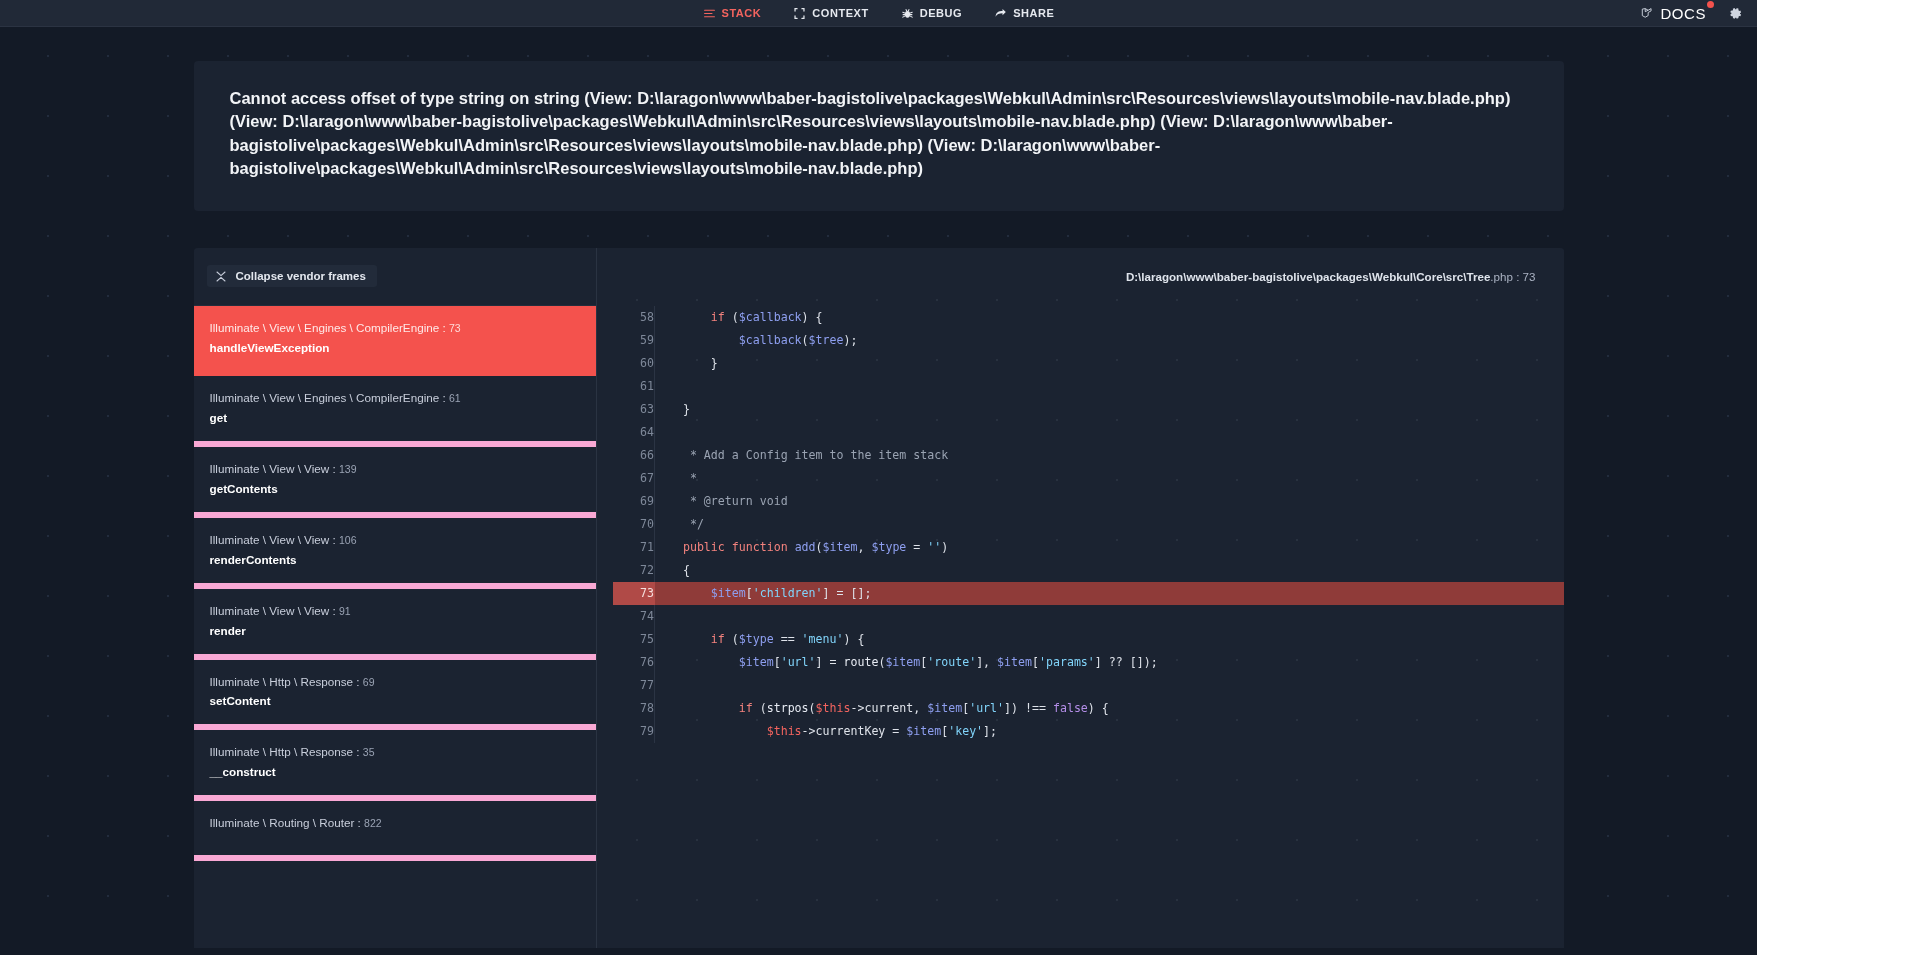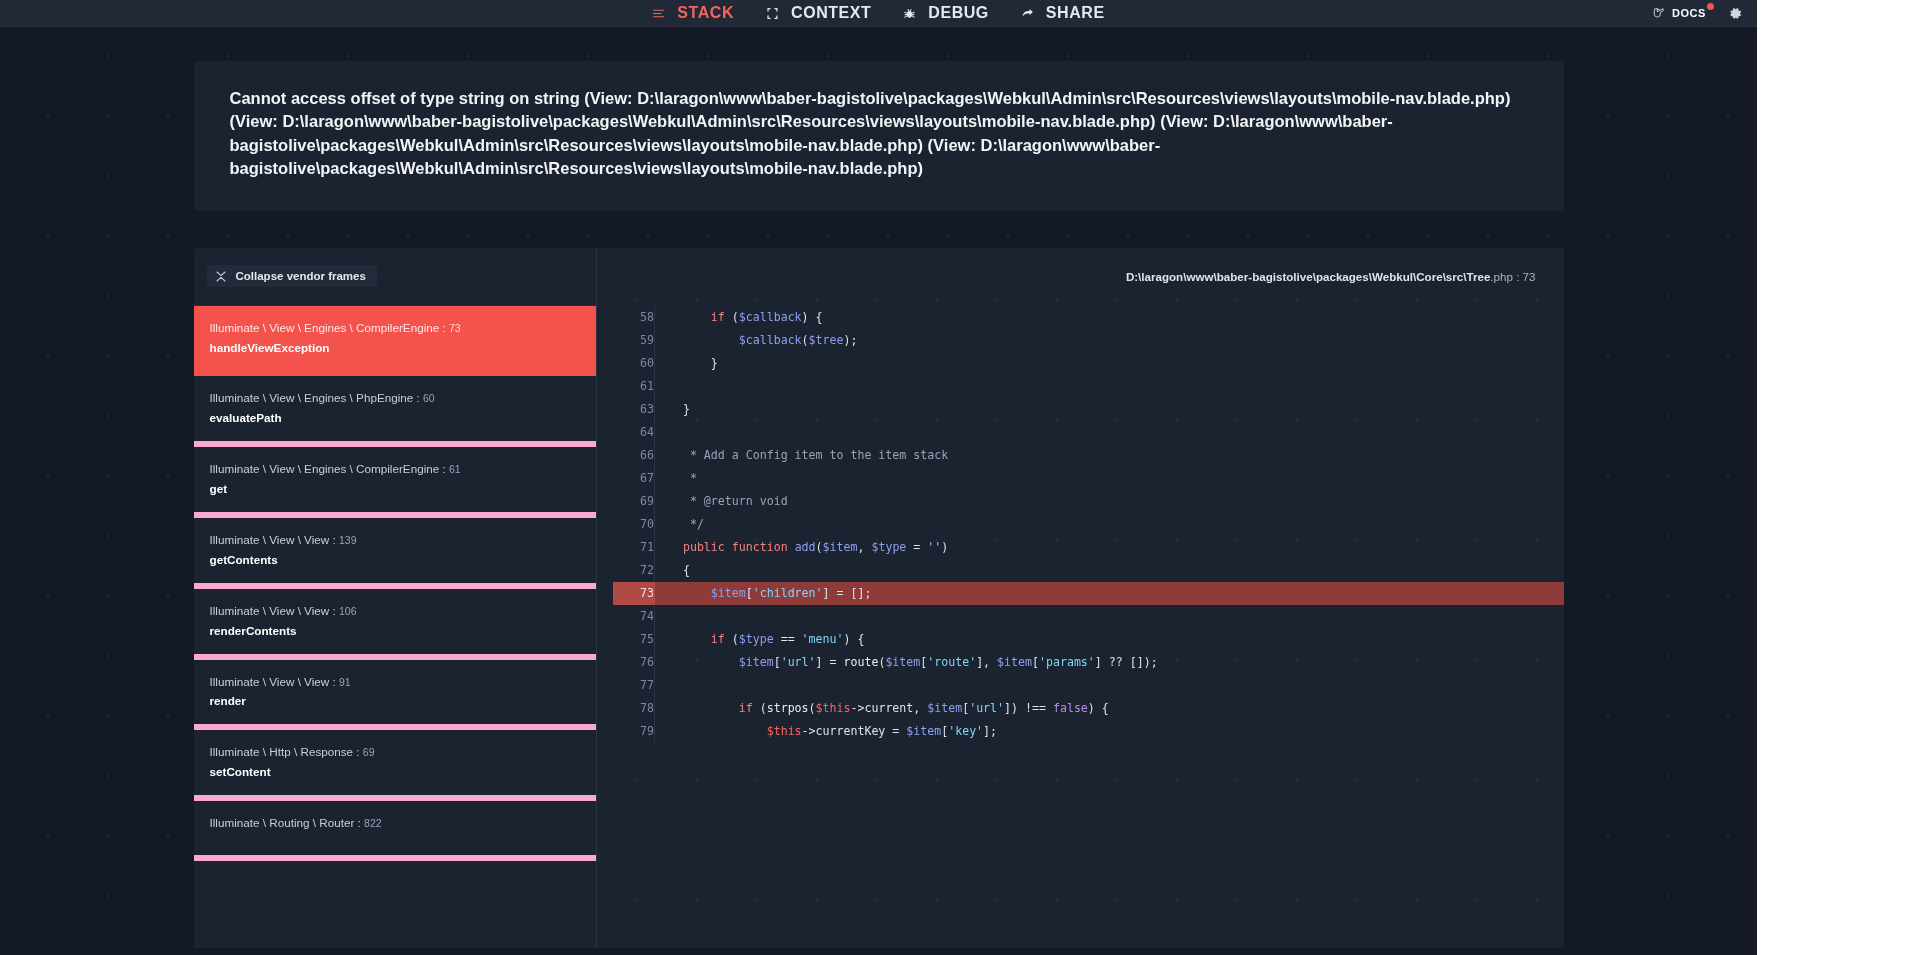--- a/index.html
+++ b/index.html
@@ -39,22 +39,22 @@
     position: absolute;
     left: 0; right: 0;
     display: flex;
     justify-content: center;
     align-items: center;
     gap: 32px;
   }
   .nav-item {
     display: flex;
     align-items: center;
-    gap: 12px;
-    font-size: 16px;
+    gap: 6px;
+    font-size: 11px;
     font-weight: bold;
     letter-spacing: .55px;
     color: #e6e9ef;
     cursor: pointer;
     white-space: nowrap;
   }
   .nav-item.active { color: #f4645f; }
   .nav-ico {
     display: inline-flex;
     align-items: center;
@@ -306,21 +306,21 @@
     <div class="nav-right">
       <div class="docs-wrap">
         <span class="nav-ico">
           <svg width="14" height="14" viewBox="0 0 16 16">
             <g fill="none" stroke="#cfd5e0" stroke-width="1.15" stroke-linejoin="round">
               <path d="M1.6 3.2 L1.6 11.2 L5.2 13.2 L8.8 11.2 L8.8 7.4 L12.4 5.4 L12.4 2.6 L8.8 4.6 L5.2 2.6 Z"></path>
               <path d="M5.2 2.6 L5.2 6.4 L8.8 4.6"></path>
             </g>
           </svg>
         </span>
-        <span style="font-size:11px;font-weight:bold;letter-spacing:.55px;color:#ffffff;">DOCS</span>
+        <span style="font-size:15px;font-weight:normal;letter-spacing:.55px;color:#ffffff;">DOCS</span>
         <span class="dot-badge"></span>
       </div>
 
       <div class="nav-ico" style="width:15px;height:15px;">
         <svg width="15" height="15" viewBox="0 0 16 16">
           <path fill="#cfd5e0" d="M8 5.1a2.9 2.9 0 1 0 0 5.8 2.9 2.9 0 0 0 0-5.8zm0 4.3a1.4 1.4 0 1 1 0-2.8 1.4 1.4 0 0 1 0 2.8z"></path>
           <path fill="#cfd5e0" d="M14 9.1l-1.2-.5a4.9 4.9 0 0 0 0-1.2l1.2-.5-.8-2-1.3.3a4.9 4.9 0 0 0-.9-.9l.3-1.3-2-.8-.5 1.2a4.9 4.9 0 0 0-1.2 0L7.1 2l-2 .8.3 1.3a4.9 4.9 0 0 0-.9.9L3.2 4.7l-.8 2 1.2.5a4.9 4.9 0 0 0 0 1.2L2.4 9l.8 2 1.3-.3c.27.35.57.65.9.9L5.1 12.9l2 .8.5-1.2c.4.05.8.05 1.2 0l.5 1.2 2-.8-.3-1.3c.33-.25.63-.55.9-.9l1.3.3z"></path>
         </svg>
       </div>
     </div>
@@ -347,42 +347,42 @@
             </span>
             <span>Collapse vendor frames</span>
           </div>
         </div>
         <div id="frames-list">
             <div class="frame selected">
               <div class="frame-class">Illuminate \ View \ Engines \ CompilerEngine : <span class="lineno">73</span></div>
               <div class="frame-method">handleViewException</div>
             </div>
             <div class="frame">
-              <div class="frame-class">Illuminate \ View \ Engines \ PhpEngine : <span class="lineno">60</span></div>
-              <div class="frame-method">evaluatePath</div>
-            </div>
-            <div class="frame">
               <div class="frame-class">Illuminate \ View \ Engines \ CompilerEngine : <span class="lineno">61</span></div>
               <div class="frame-method">get</div>
             </div>
             <div class="frame">
               <div class="frame-class">Illuminate \ View \ View : <span class="lineno">139</span></div>
               <div class="frame-method">getContents</div>
             </div>
             <div class="frame">
               <div class="frame-class">Illuminate \ View \ View : <span class="lineno">106</span></div>
               <div class="frame-method">renderContents</div>
             </div>
             <div class="frame">
               <div class="frame-class">Illuminate \ View \ View : <span class="lineno">91</span></div>
               <div class="frame-method">render</div>
             </div>
             <div class="frame">
               <div class="frame-class">Illuminate \ Http \ Response : <span class="lineno">69</span></div>
               <div class="frame-method">setContent</div>
+            </div>
+            <div class="frame">
+              <div class="frame-class">Illuminate \ Http \ Response : <span class="lineno">35</span></div>
+              <div class="frame-method">__construct</div>
             </div>
             <div class="frame">
               <div class="frame-class">Illuminate \ Routing \ Router : <span class="lineno">822</span></div>
               <div class="frame-method"></div>
             </div>
           </div>
       </div>
 
       <div id="code-pane">
         <div id="code-path">

